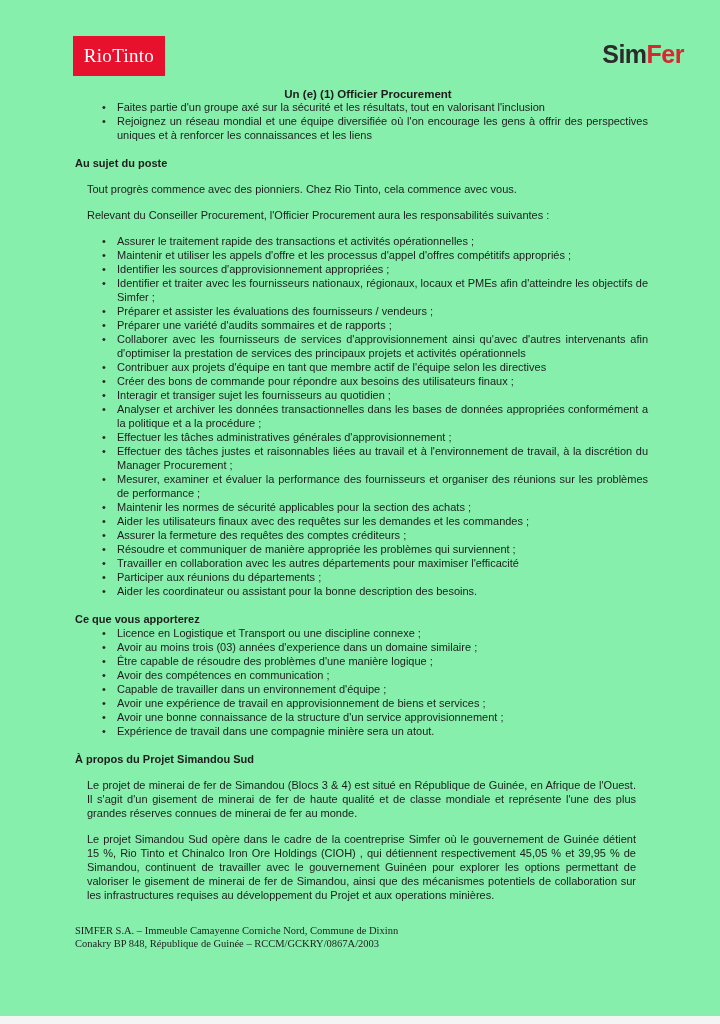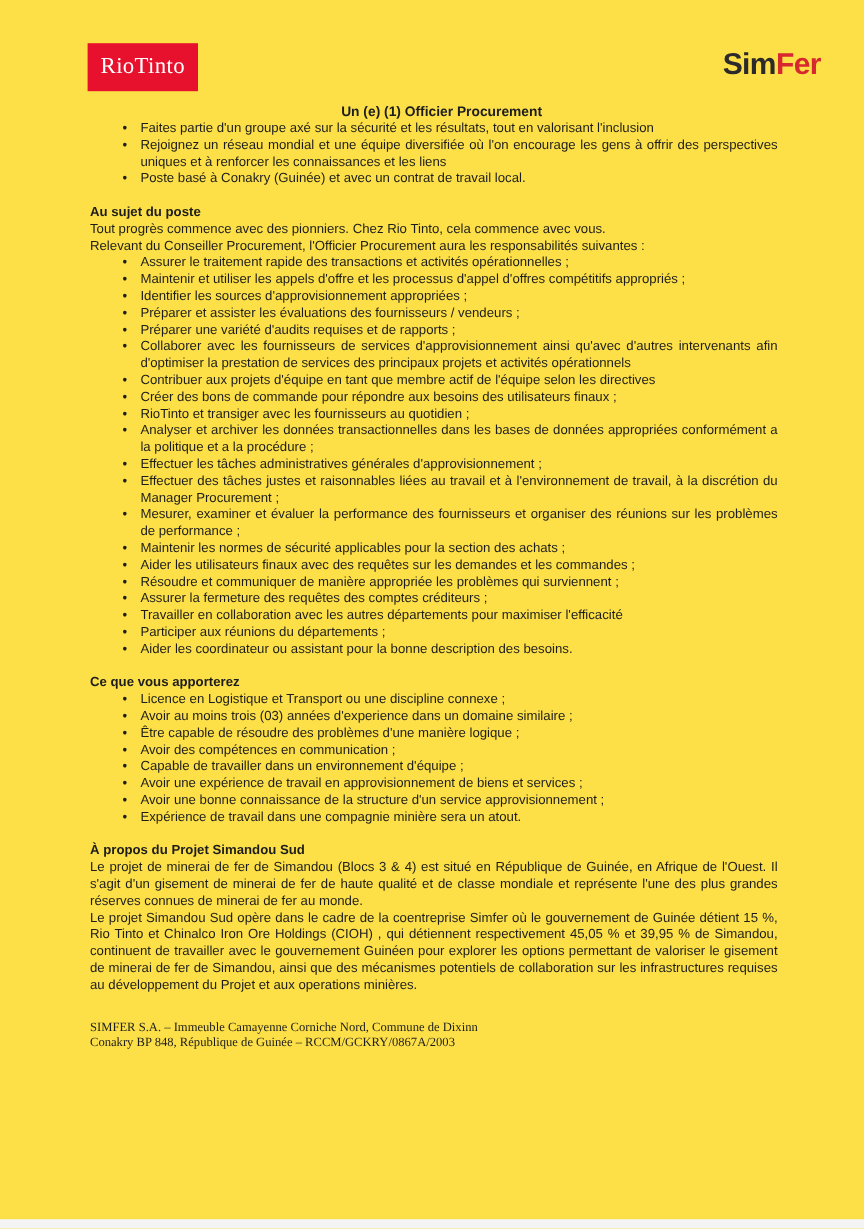--- a/index.html
+++ b/index.html
@@ -6,21 +6,21 @@
   body {
     width: 720px; height: 1024px;
     background: #ffffff;
     font-family: "Liberation Sans", sans-serif;
     color: #1d1d1d;
   }
   .page {
     position: relative;
     width: 720px; height: 1024px;
     overflow: hidden;
-    background: #fde047;
+    background: #86efac;
   }
   .logo-row {
     display: flex;
     justify-content: space-between;
     align-items: flex-start;
     padding: 36px 36px 0 73px;
   }
   .rt-logo {
     width: 92px; height: 40px;
     background: #e8112d;
@@ -65,21 +65,21 @@
     position: absolute;
     left: 2px; top: 0;
   }
   .mt { margin-top: 14px; }
   .mt-lg { margin-top: 16px; }
   h2.sec {
     font-size: 11px;
     font-weight: bold;
     margin: 14px 0 0 0;
   }
-  .content p { margin: 0; }
+  .content p { margin: 12px; }
   .just { text-align: justify; }
   .doc-footer {
     margin-top: 22px;
     text-align: left;
     font-family: "Liberation Serif", serif;
     font-size: 10.5px;
     line-height: 13px;
     color: #1d1d1d;
   }
   .bottom-strip {
@@ -103,45 +103,45 @@
     </div>
   </div>
 
   <h1 class="doc-title">Un (e) (1) Officier Procurement</h1>
 
   <div class="content">
 
     <ul class="bullets mt-lg">
       <li>Faites partie d'un groupe axé sur la sécurité et les résultats, tout en valorisant l'inclusion</li>
       <li>Rejoignez un réseau mondial et une équipe diversifiée où l'on encourage les gens à offrir des perspectives uniques et à renforcer les connaissances et les liens</li>
-      <li>Poste basé à Conakry (Guinée) et avec un contrat de travail local.</li>
     </ul>
 
     <h2 class="sec">Au sujet du poste</h2>
     <p>Tout progrès commence avec des pionniers. Chez Rio Tinto, cela commence avec vous.</p>
     <p class="mt">Relevant du Conseiller Procurement, l'Officier Procurement aura les responsabilités suivantes :</p>
 
     <ul class="bullets mt">
       <li>Assurer le traitement rapide des transactions et activités opérationnelles ;</li>
       <li>Maintenir et utiliser les appels d'offre et les processus d'appel d'offres compétitifs appropriés ;</li>
       <li>Identifier les sources d'approvisionnement appropriées ;</li>
+      <li>Identifier et traiter avec les fournisseurs nationaux, régionaux, locaux et PMEs afin d'atteindre les objectifs de Simfer ;</li>
       <li>Préparer et assister les évaluations des fournisseurs / vendeurs ;</li>
-      <li>Préparer une variété d'audits requises et de rapports ;</li>
+      <li>Préparer une variété d'audits sommaires et de rapports ;</li>
       <li>Collaborer avec les fournisseurs de services d'approvisionnement ainsi qu'avec d'autres intervenants afin d'optimiser la prestation de services des principaux projets et activités opérationnels</li>
       <li>Contribuer aux projets d'équipe en tant que membre actif de l'équipe selon les directives</li>
       <li>Créer des bons de commande pour répondre aux besoins des utilisateurs finaux ;</li>
-      <li>RioTinto et transiger avec les fournisseurs au quotidien ;</li>
+      <li>Interagir et transiger sujet les fournisseurs au quotidien ;</li>
       <li>Analyser et archiver les données transactionnelles dans les bases de données appropriées conformément a la politique et a la procédure ;</li>
       <li>Effectuer les tâches administratives générales d'approvisionnement ;</li>
       <li>Effectuer des tâches justes et raisonnables liées au travail et à l'environnement de travail, à la discrétion du Manager Procurement ;</li>
       <li>Mesurer, examiner et évaluer la performance des fournisseurs et organiser des réunions sur les problèmes de performance ;</li>
       <li>Maintenir les normes de sécurité applicables pour la section des achats ;</li>
       <li>Aider les utilisateurs finaux avec des requêtes sur les demandes et les commandes ;</li>
+      <li>Assurer la fermeture des requêtes des comptes créditeurs ;</li>
       <li>Résoudre et communiquer de manière appropriée les problèmes qui surviennent ;</li>
-      <li>Assurer la fermeture des requêtes des comptes créditeurs ;</li>
       <li>Travailler en collaboration avec les autres départements pour maximiser l'efficacité</li>
       <li>Participer aux réunions du départements ;</li>
       <li>Aider les coordinateur ou assistant pour la bonne description des besoins.</li>
     </ul>
 
     <h2 class="sec">Ce que vous apporterez</h2>
 
     <ul class="bullets mt">
       <li>Licence en Logistique et Transport ou une discipline connexe ;</li>
       <li>Avoir au moins trois (03) années d'experience dans un domaine similaire ;</li>

